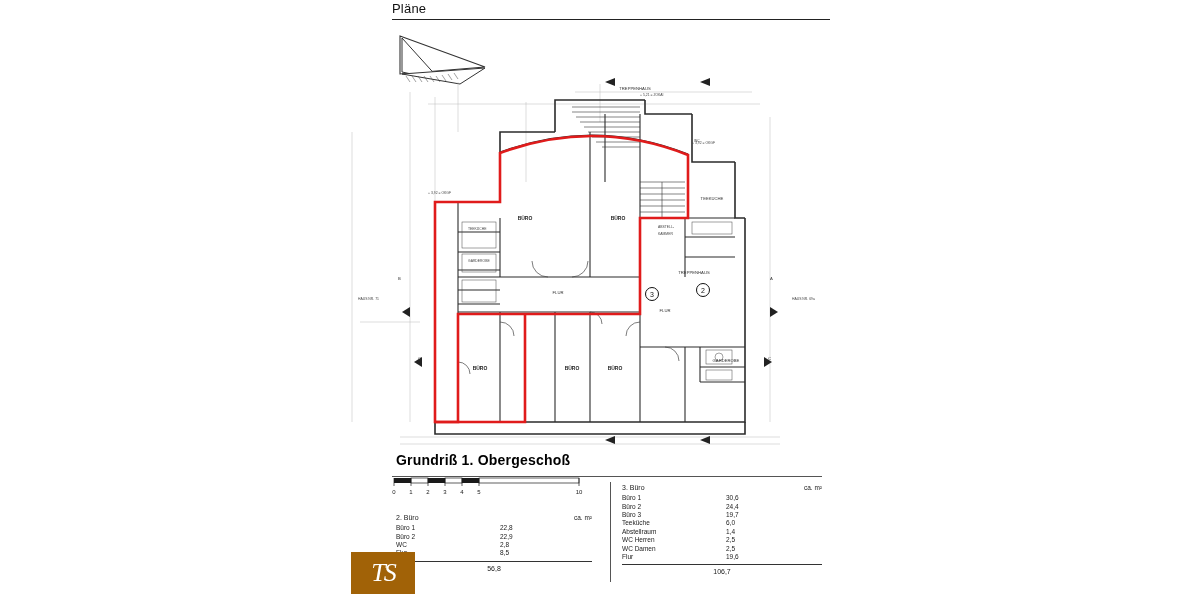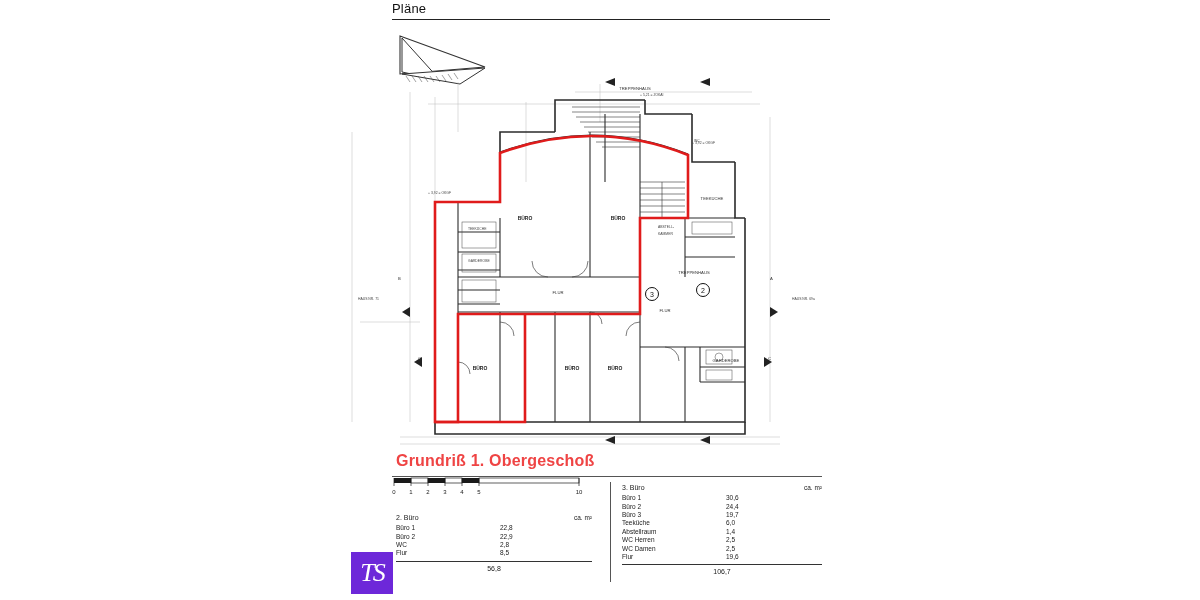--- a/index.html
+++ b/index.html
@@ -44,24 +44,24 @@
     width: 520px;
     height: 430px;
   }
   .plan-area svg { display: block; }
 
   
   .caption {
     position: absolute;
     left: 396px;
     top: 452px;
-    font-size: 16px;
+    font-size: 14px;
     font-weight: bold;
     letter-spacing: .2px;
-    color: #ef4444;
+    color: #000000;
   }
 
   
   .scalebar {
     position: absolute;
     left: 392px;
     top: 476px;
     width: 206px;
     height: 26px;
   }
@@ -125,23 +125,23 @@
     width: 430px;
     height: 0;
     border-top: 1px solid #555;
   }
 
   
   .logo {
     position: absolute;
     left: 351px;
     top: 552px;
-    width: 42px;
+    width: 64px;
     height: 42px;
-    background: #6d28d9;
+    background: #a16207;
   }
   .logo .glyph {
     color: #ffffff;
     font-family: "Liberation Serif", serif;
     font-size: 26px;
     font-style: italic;
     line-height: 42px;
     text-align: center;
     display: block;
     letter-spacing: -2px;

